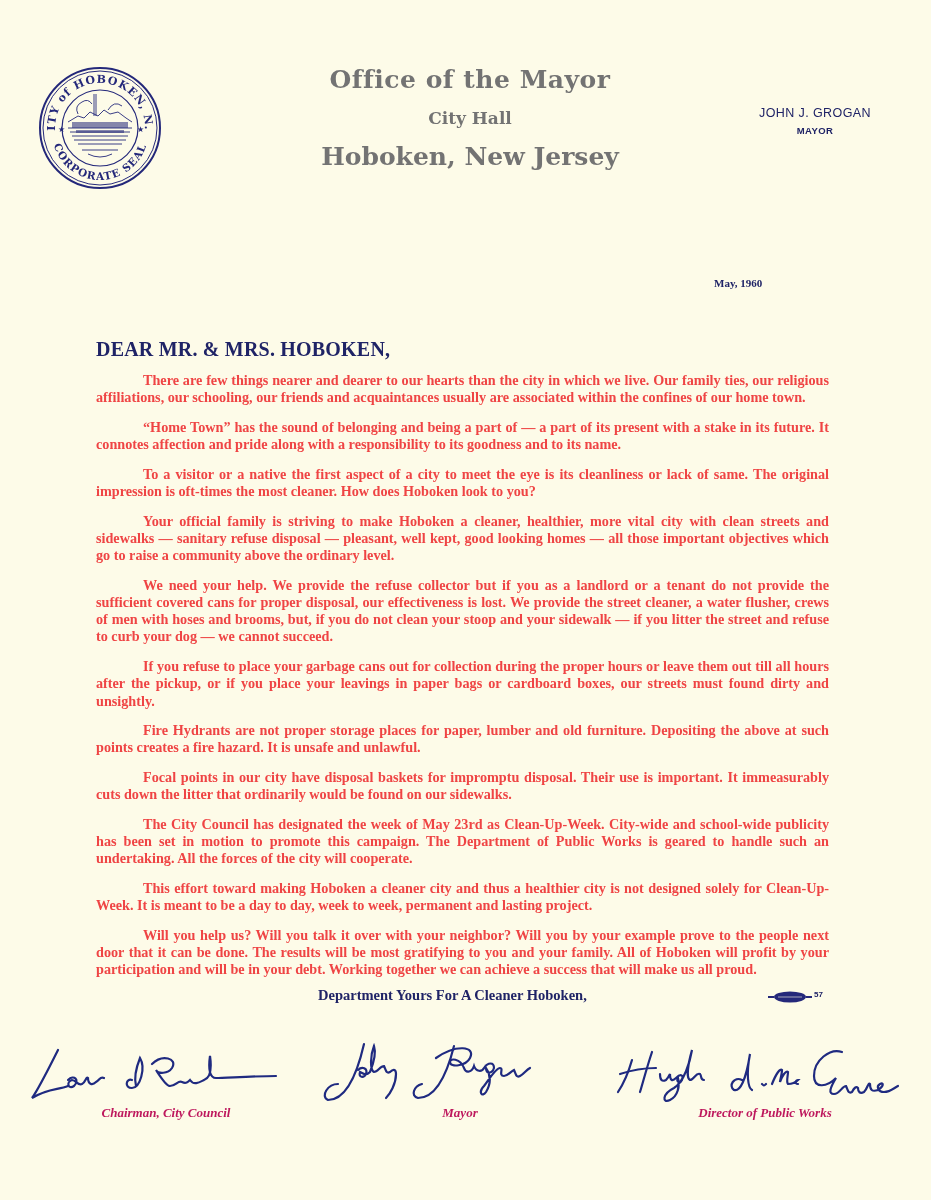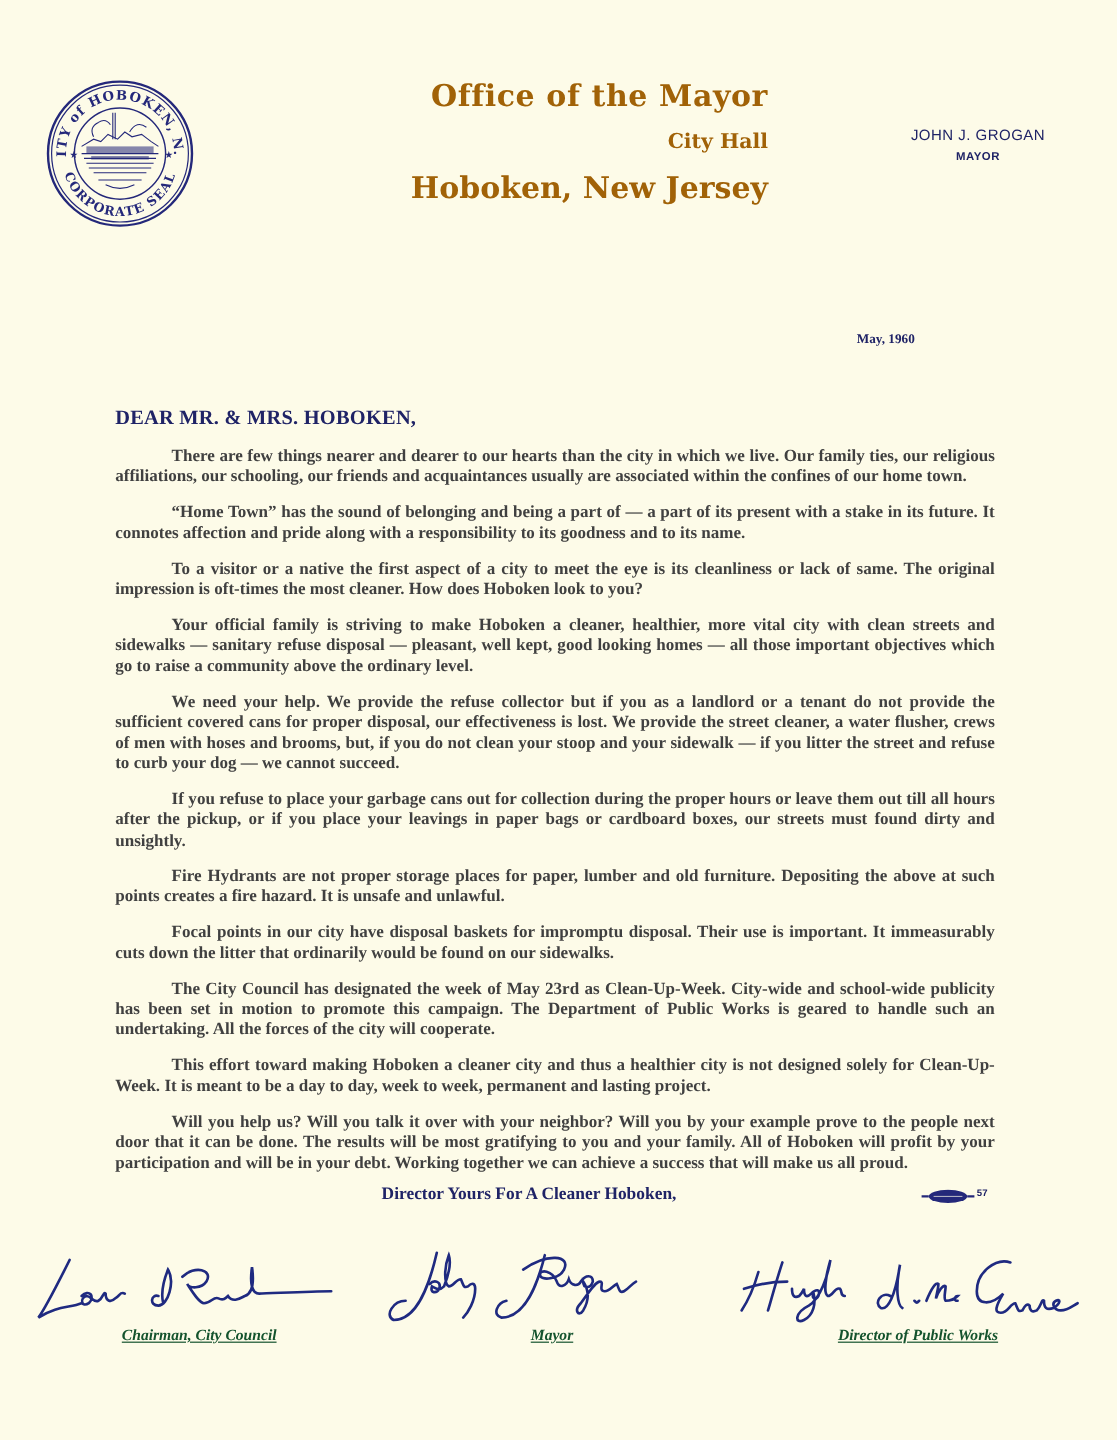--- a/index.html
+++ b/index.html
@@ -7,52 +7,52 @@
       width: 931px; height: 1200px; overflow: hidden;
       background: #fdfbe8;
       color: #1f2366;
       font-family: "Liberation Serif", "DejaVu Serif", serif;
       position: relative;
     }
     .page { position: absolute; left: 0; top: 0; width: 931px; height: 1200px; }
     .seal { position: absolute; left: 38px; top: 66px; width: 124px; height: 124px; }
     .letterhead {
       position: absolute; left: 300px; top: 62px; width: 340px;
-      text-align: right;
+      text-align: center;
       font-family: "DejaVu Serif", "Liberation Serif", serif;
-      font-weight: bold; color: #a16207;
+      font-weight: bold; color: #737373;
     }
     .lh-line1 { font-size: 25px; line-height: 36px; letter-spacing: 0.5px; }
     .lh-line2 { font-size: 17px; line-height: 40px; }
     .lh-line3 { font-size: 25px; line-height: 38px; }
     .mayor-block {
       position: absolute; left: 740px; top: 106px; width: 150px; text-align: center;
       font-family: "Liberation Sans", "DejaVu Sans", sans-serif; color: #1f2366;
     }
     .mayor-name { font-size: 12.5px; letter-spacing: 0.4px; text-align: center; }
     .mayor-title { font-size: 9.5px; font-weight: bold; margin-top: 5px; letter-spacing: 0.4px; }
 
     .date { position: absolute; left: 714px; top: 277px; font-size: 11px; font-weight: bold; }
-    .salutation { position: absolute; left: 96px; top: 338px; font-size: 17px; font-weight: bold; letter-spacing: 0.2px; }
+    .salutation { position: absolute; left: 96px; top: 338px; font-size: 20px; font-weight: bold; letter-spacing: 0.2px; }
 
     .body-text {
       position: absolute; left: 96px; top: 372px; width: 733px;
       font-size: 14.2px; line-height: 17.2px; font-weight: bold;
-      text-align: justify; color: #404040;
+      text-align: justify; color: #ef4444;
     }
     .body-text p { margin: 0 0 12.5px 0; text-indent: 47px; }
 
     .closing { position: absolute; left: 318px; top: 987px; font-size: 14.5px; font-weight: bold; }
     .union-bug { position: absolute; left: 766px; top: 991px; width: 48px; height: 12px; }
     .union-num { position: absolute; left: 814px; top: 990px; font-size: 8px; font-family: Liberation Sans, sans-serif; font-weight: bold; }
 
     .sig { position: absolute; top: 1040px; height: 70px; }
     .sig-title {
       position: absolute; top: 1105px; font-size: 13px; font-style: italic; font-weight: bold;
-      text-align: center; color: #14532d; text-decoration: underline;
+      text-align: center; color: #be185d;
     }
     .watermark {
       position: absolute; left: 572px; top: 1123px;
       font-family: "DejaVu Sans", "Liberation Sans", sans-serif;
       font-size: 21.5px; color: #8d8d88; letter-spacing: -0.2px;
     }
   </style>
 </head>
 <body>
 
@@ -116,21 +116,21 @@
     <p>Your official family is striving to make Hoboken a cleaner, healthier, more vital city with clean streets and sidewalks — sanitary refuse disposal — pleasant, well kept, good looking homes — all those important objectives which go to raise a community above the ordinary level.</p>
     <p>We need your help. We provide the refuse collector but if you as a landlord or a tenant do not provide the sufficient covered cans for proper disposal, our effectiveness is lost. We provide the street cleaner, a water flusher, crews of men with hoses and brooms, but, if you do not clean your stoop and your sidewalk — if you litter the street and refuse to curb your dog — we cannot succeed.</p>
     <p>If you refuse to place your garbage cans out for collection during the proper hours or leave them out till all hours after the pickup, or if you place your leavings in paper bags or cardboard boxes, our streets must found dirty and unsightly.</p>
     <p>Fire Hydrants are not proper storage places for paper, lumber and old furniture. Depositing the above at such points creates a fire hazard. It is unsafe and unlawful.</p>
     <p>Focal points in our city have disposal baskets for impromptu disposal. Their use is important. It immeasurably cuts down the litter that ordinarily would be found on our sidewalks.</p>
     <p>The City Council has designated the week of May 23rd as Clean-Up-Week. City-wide and school-wide publicity has been set in motion to promote this campaign. The Department of Public Works is geared to handle such an undertaking. All the forces of the city will cooperate.</p>
     <p>This effort toward making Hoboken a cleaner city and thus a healthier city is not designed solely for Clean-Up-Week. It is meant to be a day to day, week to week, permanent and lasting project.</p>
     <p>Will you help us? Will you talk it over with your neighbor? Will you by your example prove to the people next door that it can be done. The results will be most gratifying to you and your family. All of Hoboken will profit by your participation and will be in your debt. Working together we can achieve a success that will make us all proud.</p>
   </div>
 
-  <div class="closing">Director Yours For A Cleaner Hoboken,</div>
+  <div class="closing">Department Yours For A Cleaner Hoboken,</div>
 
   <svg class="union-bug" viewBox="0 0 48 12">
     <ellipse cx="24" cy="6" rx="16" ry="5.5" fill="#24287a"></ellipse>
     <line x1="2" y1="6" x2="8" y2="6" stroke="#24287a" stroke-width="2"></line>
     <line x1="40" y1="6" x2="46" y2="6" stroke="#24287a" stroke-width="2"></line>
     <line x1="12" y1="6" x2="36" y2="6" stroke="#fdfbe8" stroke-width="0.6"></line>
   </svg>
   <div class="union-num">57</div>
 
   <svg class="sig" style="left:28px; width:270px;" viewBox="0 0 270 70">

